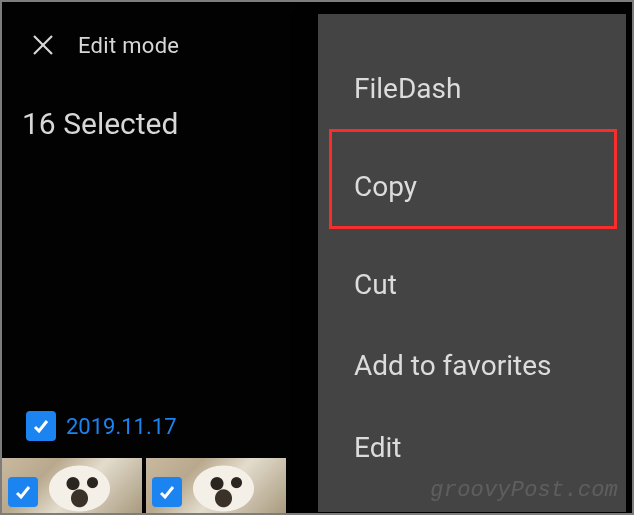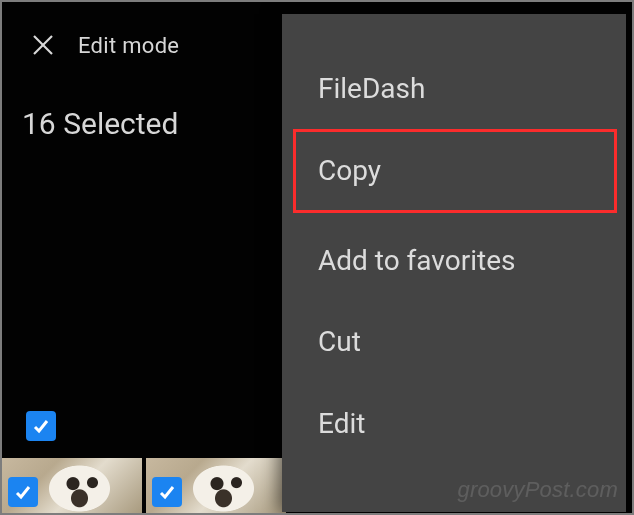--- a/index.html
+++ b/index.html
@@ -92,48 +92,48 @@
     width: 30px; height: 30px;
     background: #1b84f1;
     border-radius: 4px;
     display: flex; align-items: center; justify-content: center;
   }
 
   .menu {
     position: absolute;
     top: 12px;
     right: 6px;
-    width: 344px;
+    width: 308px;
     height: 498px;
     background: #444444;
     box-shadow: -4px 0 16px rgba(0,0,0,0.5);
     display: flex;
     flex-direction: column;
     padding: 34px 0 0 0;
   }
   .menu-item {
     padding: 22px 30px 22px 36px;
     font-size: 28px;
     color: #dcdcdc;
     cursor: pointer;
     text-align: left;
     line-height: 1.35;
   }
   .menu-item.highlight {
     outline: 3px solid #fb2c2c;
     outline-offset: -2px;
-    margin: 0 10px 8px 12px;
-    padding: 22px 18px 22px 24px;
+    margin: 0 10px 16px 12px;
+    padding: 38px 18px 22px 24px;
   }
 
   .watermark {
     position: absolute;
     right: 14px;
     bottom: 10px;
-    font-family: Liberation Sans, sans-serif;
+    font-family: Liberation Mono, monospace;
     font-style: italic;
     color: rgba(255,255,255,0.14);
     font-size: 22px;
     pointer-events: none;
     z-index: 50;
     letter-spacing: 0.2px;
   }
 </style>
 </head>
 <body>
@@ -149,20 +149,21 @@
 </div>
 
 <div class="selection">16 Selected</div>
 
 <div class="date-row">
   <div class="check">
     <svg width="18" height="18" viewBox="0 0 18 18">
         <polyline points="3,10 7,14 15,4"></polyline>
       </svg>
   </div>
+  <div class="date-text">2019.11.17</div>
 </div>
 
 <div class="thumbs">
   <div class="thumb">
     <div class="thumb-check">
       <svg width="18" height="18" viewBox="0 0 18 18">
           <polyline points="3,10 7,14 15,4" stroke="#fff" stroke-width="3" fill="none"></polyline>
         </svg>
     </div>
   </div>
@@ -171,18 +172,18 @@
       <svg width="18" height="18" viewBox="0 0 18 18">
           <polyline points="3,10 7,14 15,4" stroke="#fff" stroke-width="3" fill="none"></polyline>
         </svg>
     </div>
   </div>
 </div>
 
 <div class="menu">
   <div class="menu-item">FileDash</div>
   <div class="menu-item highlight">Copy</div>
+  <div class="menu-item">Cut</div>
   <div class="menu-item">Add to favorites</div>
-  <div class="menu-item">Cut</div>
   <div class="menu-item">Edit</div>
 </div>
 
 <div class="watermark">groovyPost.com</div>
 
 </body></html>

